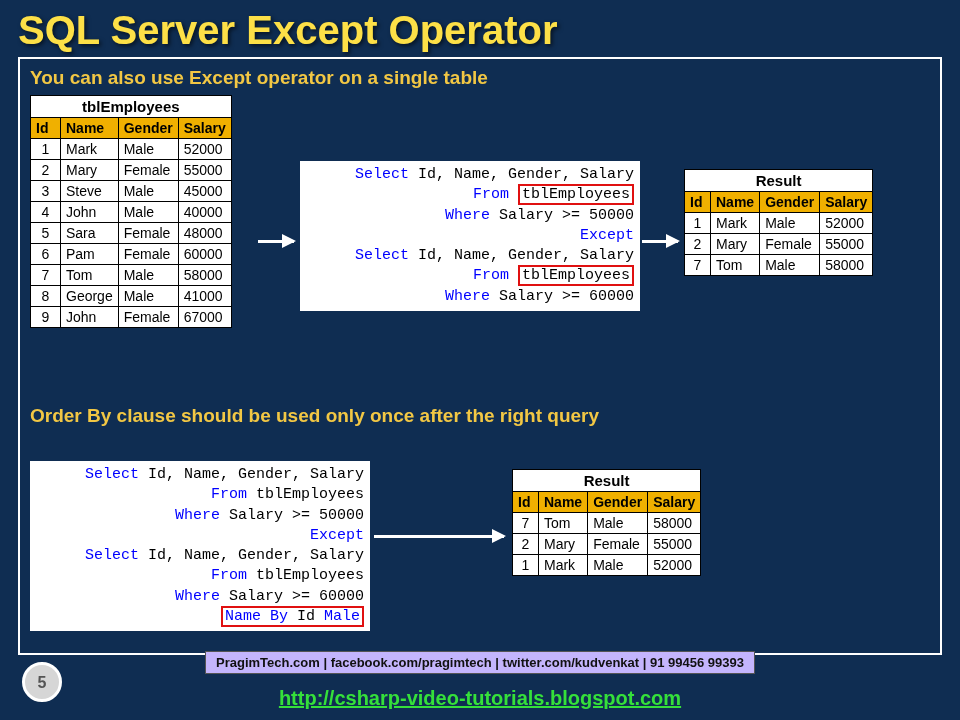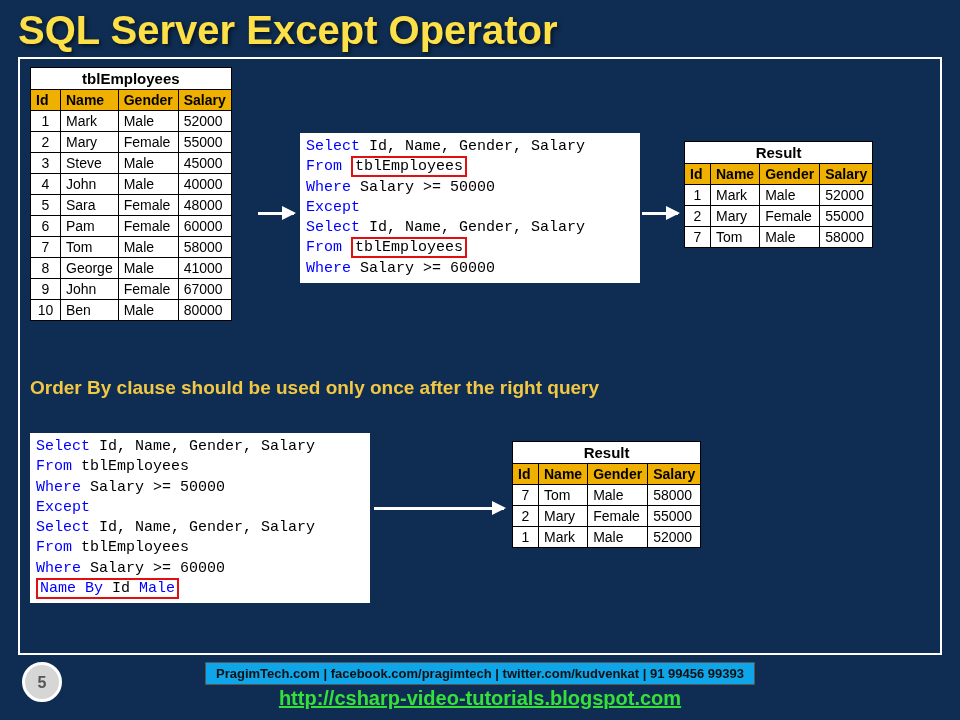--- a/index.html
+++ b/index.html
@@ -69,20 +69,21 @@
   .tbl-employees .col-salary { min-width: 50px; }
 
   .code-box {
     background: #fff;
     font-family: "Courier New", monospace;
     font-size: 15px;
     padding: 4px 6px;
     line-height: 1.35;
     white-space: pre;
     color: #000;
+    text-align: right;
   }
   .kw { color: #0000ff; }
   .hl { border: 2px solid #e01010; padding: 0 2px; }
 
   .code1 { position: absolute; left: 270px; top: 66px; width: 340px; }
   .code2 { position: absolute; left: 0; top: 26px; width: 340px; }
 
   .result1 { position: absolute; left: 654px; top: 74px; }
   .result2 { position: absolute; left: 482px; top: 34px; }
 
@@ -108,33 +109,33 @@
 
   .footer {
     position: absolute;
     bottom: 10px;
     left: 0;
     width: 100%;
     text-align: center;
   }
   .footer-strip {
     display: inline-block;
-    background: #0ea5e9;
+    background: #c4b5fd;
     border: 1px solid #555;
     font-size: 13px;
     font-weight: bold;
     padding: 3px 10px;
     color: #111;
   }
   .footer-link {
     color: #35e03a;
     font-size: 20px;
     text-decoration: underline;
     display: block;
-    margin-top: 2px;
+    margin-top: 13px;
     font-weight: bold;
   }
   .page-badge {
     position: absolute;
     left: 22px;
     bottom: 18px;
     width: 40px;
     height: 40px;
     border-radius: 50%;
     background: #d6d6d6;
@@ -146,20 +147,21 @@
     color: #555;
   }
 </style>
 </head>
 <body>
 
 <div class="title">SQL Server Except Operator</div>
 
 <div class="content-box">
 
+  <div class="subtitle">You can also use Except operator on a single table</div>
 
   <div class="section1">
 
     <table class="data-table tbl-employees">
       <thead>
         <tr>
             <th class="caption" colspan="4">tblEmployees</th>
           </tr>
         <tr class="header-row">
           <th>Id</th>
@@ -216,26 +218,20 @@
           <td>George</td>
           <td>Male</td>
           <td>41000</td>
         </tr>
           <tr>
           <td class="rid">9</td>
           <td>John</td>
           <td>Female</td>
           <td>67000</td>
         </tr>
-          <tr>
-          <td class="rid">10</td>
-          <td>Ben</td>
-          <td>Male</td>
-          <td>80000</td>
-        </tr>
         </tbody>
     </table>
 
     <div class="arrow arrow1"></div>
 
     <div class="code-box code1"><span class="kw">Select</span><span> Id, Name, Gender, Salary</span>
 <span class="kw">From </span><span class="hl">tblEmployees</span>
 <span class="kw">Where</span><span> Salary &gt;= 50000</span>
 <span class="kw">Except</span>
 <span class="kw">Select</span><span> Id, Name, Gender, Salary</span>

